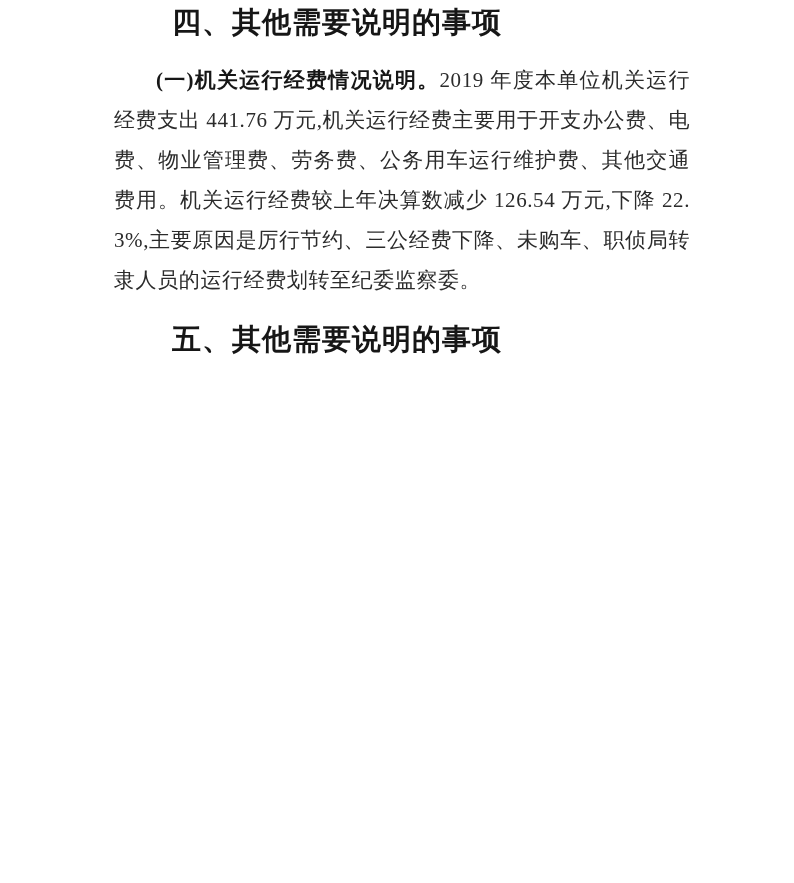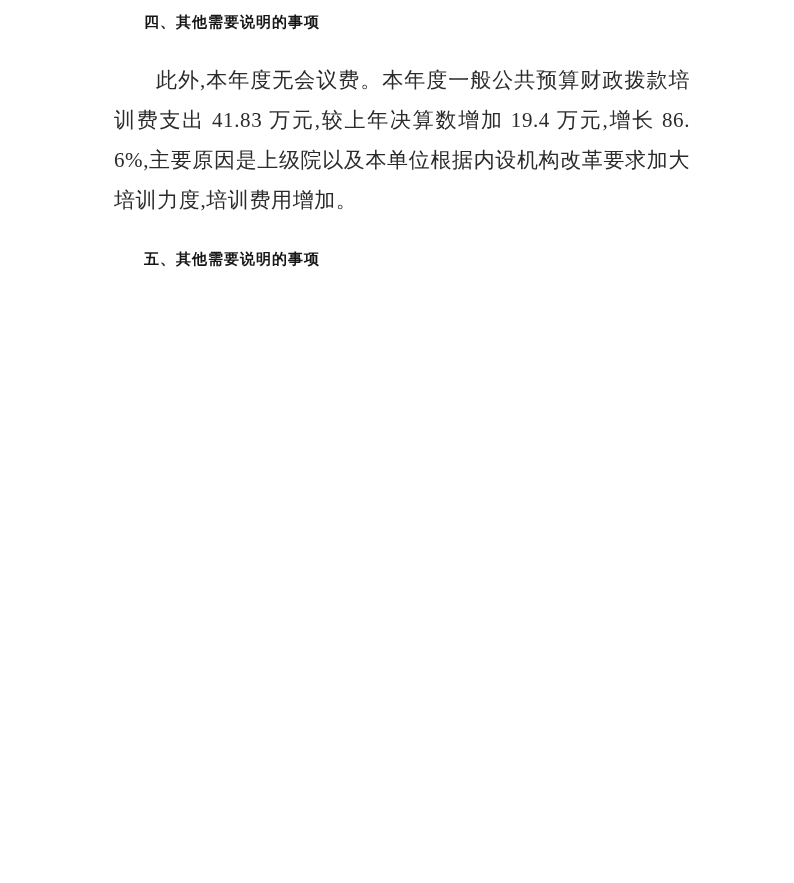--- a/index.html
+++ b/index.html
@@ -7,41 +7,41 @@
     width:794px;height:883px;box-sizing:border-box;margin:0;
     padding:2px 104px 0 114px;
     background:#ffffff;color:#2b2b2b;
     font-family:"Liberation Serif","DejaVu Serif",serif;
     font-size:21px;line-height:40px;
     overflow:hidden;
   }
   .heading{
     font-weight:bold;color:#161616;
     text-indent:2em;margin:0 0 18px 0;
-    font-size:15px;letter-spacing:1px;
+    font-size:29px;letter-spacing:1px;
     line-height:40px;
   }
   .heading-bottom{margin:19px 0 0 0;}
   p.para{
     margin:0;
     text-align:justify;
     text-justify:inter-ideograph;
     text-indent:2em;
     letter-spacing:0.6px;
     word-break:break-all;
   }
   .lead{font-weight:bold;color:#161616;}
 </style>
 </head>
 <body>
 
 <div class="page">
 
   <h2 class="heading">四、其他需要说明的事项</h2>
 
+  <p class="para"><span class="lead">(一)机关运行经费情况说明。</span><span>2019 年度本单位机关运行经费支出 441.76 万元,机关运行经费主要用于开支办公费、电费、物业管理费、劳务费、公务用车运行维护费、其他交通费用。机关运行经费较上年决算数减少 126.54 万元,下降 22.3%,主要原因是厉行节约、三公经费下降、未购车、职侦局转隶人员的运行经费划转至纪委监察委。</span></p>
 
-  <p class="para"><span>此外,本年度无会议费。本年度一般公共预算财政拨款培训费支出 41.83 万元,较上年决算数增加 19.4 万元,增长 86.6%,主要原因是上级院以及本单位根据内设机构改革要求加大培训力度,培训费用增加。</span></p>
 
 
 
   <h2 class="heading heading-bottom">五、其他需要说明的事项</h2>
 
 </div>
 
 </body></html>

